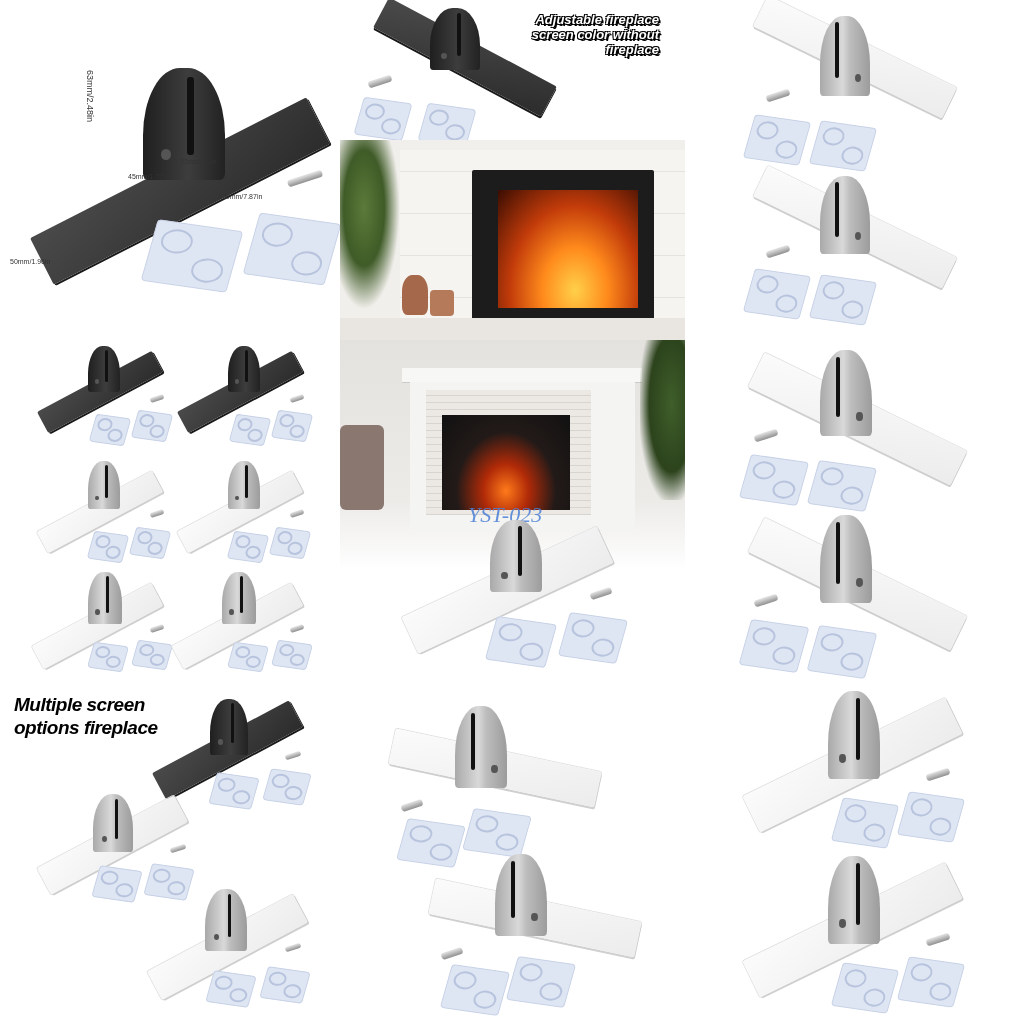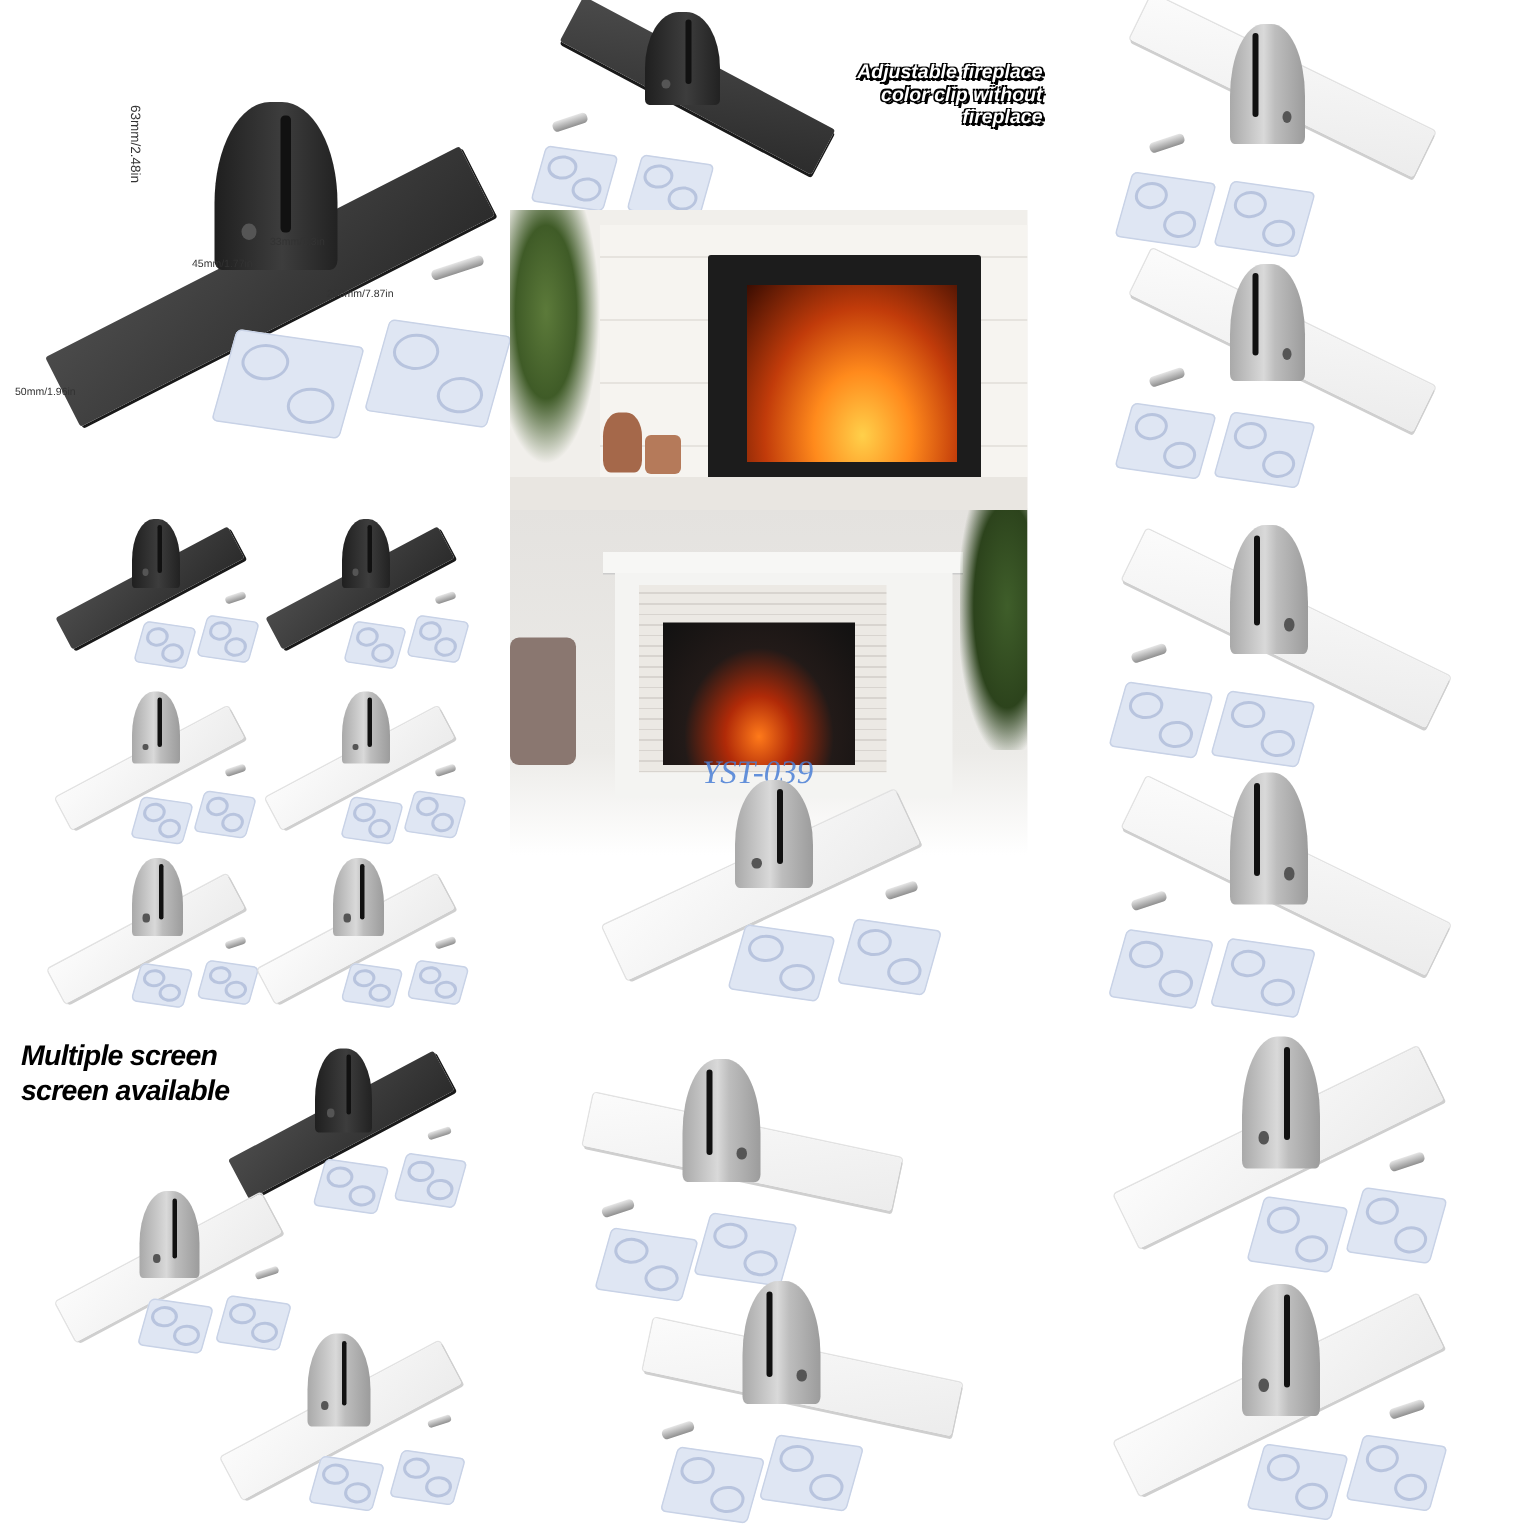--- a/index.html
+++ b/index.html
@@ -47,44 +47,44 @@
 <div class="kit" style="left:340px;top:0;width:345px;height:140px;">
   <div class="plate black" style="left:30px;top:40px;width:190px;height:34px;transform:rotate(28deg);"></div>
   <div class="clip black" style="left:90px;top:8px;width:50px;height:62px;">
       <div class="slot"></div>
       <div class="hole"></div>
     </div>
   <div class="screw" style="left:28px;top:78px;width:24px;"></div>
   <div class="pad" style="left:18px;top:100px;width:50px;height:38px;"></div>
   <div class="pad" style="left:82px;top:106px;width:50px;height:38px;"></div>
 </div>
-<div class="headline" style="left:540px;top:12px;width:155px;margin-top:28px;">
+<div class="headline" style="left:504px;top:12px;width:155px;">
   <div>Adjustable fireplace</div>
-  <div>color clip without</div>
+  <div>screen color without</div>
   <div>fireplace</div>
 </div>
 
 <div class="scene" style="left:340px;top:140px;width:345px;height:200px;background:#f1efeb;">
   <div style="position:absolute;left:60px;top:10px;width:285px;height:190px;background:repeating-linear-gradient(0deg,#e6e3de 0 1px,#f6f4f0 1px 42px);"></div>
   <div style="position:absolute;left:132px;top:30px;width:182px;height:150px;background:#1c1c1c;border-radius:2px;"></div>
   <div style="position:absolute;left:158px;top:50px;width:140px;height:118px;background:radial-gradient(ellipse at 55% 85%,#ffd04a 0,#ff8a1c 30%,#c13b0a 60%,#3a0d02 100%);"></div>
   <div style="position:absolute;left:0;top:0;width:60px;height:170px;background:radial-gradient(ellipse at 40% 40%,#5c7a3a 0,#3f5b27 40%,transparent 70%);"></div>
   <div style="position:absolute;left:62px;top:135px;width:26px;height:40px;background:#a5684a;border-radius:40% 40% 20% 20%;"></div>
   <div style="position:absolute;left:90px;top:150px;width:24px;height:26px;background:#b57a5a;border-radius:4px;"></div>
   <div style="position:absolute;left:0;top:178px;width:345px;height:22px;background:#e9e6e1;"></div>
 </div>
 
 <div class="scene" style="left:340px;top:340px;width:345px;height:230px;background:linear-gradient(180deg,#e4e2df 0,#ecebe8 70%,#fff 100%);">
   <div style="position:absolute;left:0;top:85px;width:44px;height:85px;background:#8a7770;border-radius:6px;"></div>
   <div style="position:absolute;left:62px;top:28px;width:240px;height:14px;background:#f7f7f5;box-shadow:0 1px 0 #ccc;"></div>
   <div style="position:absolute;left:70px;top:42px;width:225px;height:150px;background:#f4f4f2;"></div>
   <div style="position:absolute;left:86px;top:50px;width:165px;height:125px;background:repeating-linear-gradient(0deg,#d8d4cf 0 1px,#ece9e4 1px 7px);"></div>
   <div style="position:absolute;left:102px;top:75px;width:128px;height:95px;background:radial-gradient(ellipse at 50% 80%,#ff7a1a 0,#b02a08 25%,#221a18 55%,#111 100%);"></div>
   <div style="position:absolute;left:300px;top:0;width:45px;height:160px;background:radial-gradient(ellipse at 70% 40%,#3f5e2a 0,#2c431c 50%,transparent 75%);"></div>
-  <div class="watermark" style="left:128px;top:162px;">YST-039</div>
+  <div class="watermark" style="left:128px;top:162px;">YST-023</div>
 </div>
 
 <div class="kit" style="left:395px;top:510px;width:230px;height:160px;">
   <div class="plate white" style="left:5px;top:60px;width:215px;height:40px;transform:rotate(-25deg);"></div>
   <div class="clip silver" style="left:95px;top:10px;width:52px;height:72px;">
       <div class="slot"></div>
       <div class="hole"></div>
     </div>
   <div class="screw" style="left:195px;top:80px;width:22px;"></div>
   <div class="pad" style="left:95px;top:110px;width:62px;height:44px;"></div>
@@ -193,21 +193,21 @@
       <div class="slot" style="left:30%"></div>
       <div class="hole" style="left:auto;right:18%"></div>
     </div>
   <div class="screw" style="left:14px;top:92px;width:24px;"></div>
   <div class="pad" style="left:4px;top:118px;width:60px;height:46px;"></div>
   <div class="pad" style="left:72px;top:124px;width:60px;height:46px;"></div>
 </div>
 
 <div class="promo" style="left:14px;top:693px;">
   <div>Multiple screen</div>
-  <div>screen available</div>
+  <div>options fireplace</div>
 </div>
 <div class="kit" style="left:150px;top:695px;width:160px;height:120px;">
   <div class="plate black" style="left:0;top:40px;width:155px;height:30px;transform:rotate(-28deg);"></div>
   <div class="clip black" style="left:60px;top:4px;width:38px;height:56px;">
       <div class="slot"></div>
       <div class="hole"></div>
     </div>
   <div class="screw" style="left:135px;top:58px;width:16px;height:5px;"></div>
   <div class="pad" style="left:62px;top:80px;width:44px;height:32px;"></div>
   <div class="pad" style="left:116px;top:76px;width:42px;height:32px;"></div>

